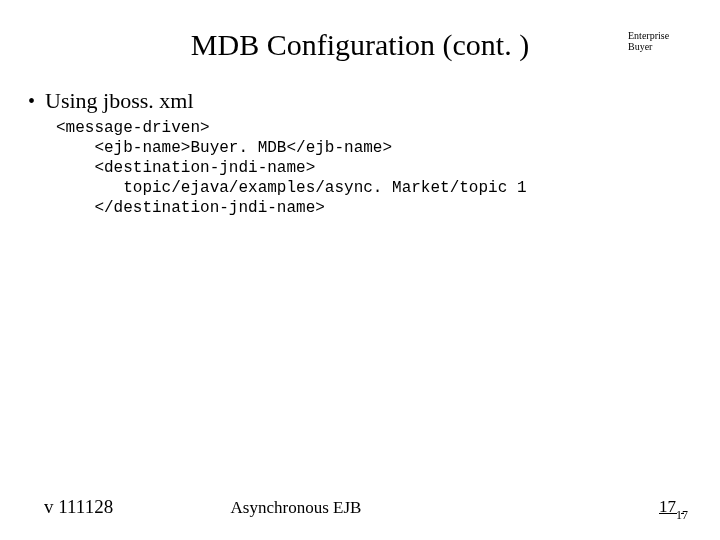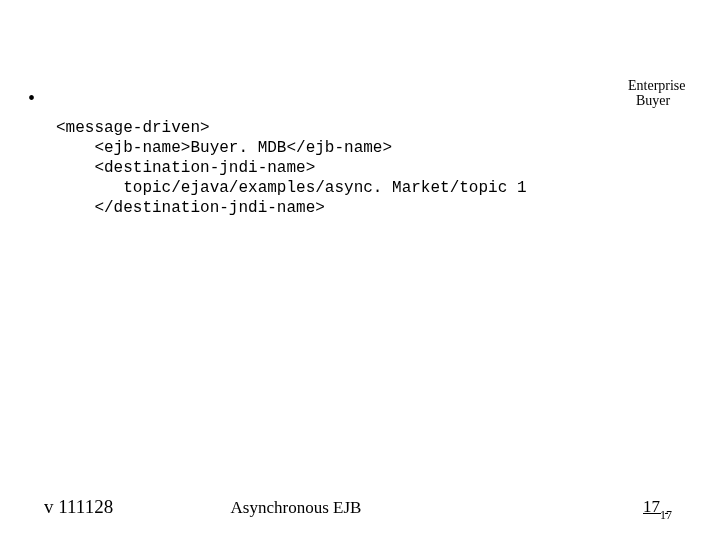--- a/index.html
+++ b/index.html
@@ -25,25 +25,23 @@
     left: 0;
     width: 720px;
     text-align: center;
     font-size: 30px;
     font-weight: 400;
   }
   .corner-label {
     position: absolute;
     top: 30px;
     right: 42px;
-    font-size: 14px;
+    font-size: 10px;
     line-height: 1.1;
-    text-align: center;
     width: 50px;
-    margin-top: 48px;
   }
   .bullet-row {
     position: absolute;
     top: 88px;
     left: 28px;
     font-size: 22px;
     display: flex;
     align-items: baseline;
   }
   .bullet-dot {
@@ -70,44 +68,46 @@
     position: absolute;
     bottom: 22px;
     left: 0;
     width: 592px;
     text-align: center;
     font-size: 17px;
   }
   .footer-right {
     position: absolute;
     bottom: 20px;
-    right: 48px;
+    right: 32px;
     font-size: 17px;
     text-decoration: underline;
   }
   .footer-right .sub {
     font-size: 12px;
     vertical-align: sub;
     position: relative;
     top: 3px;
   }
 </style>
 </head>
 <body>
 
 <div class="slide">
 
+  <div class="title">MDB Configuration (cont. )</div>
 
   <div class="corner-label">
     <div>Enterprise</div>
     <div>Buyer</div>
   </div>
 
   <div class="bullet-row">
     <span class="bullet-dot">•</span>
+    <span>Using jboss. xml</span>
   </div>
 
   <div class="code-block">&lt;message-driven&gt;
     &lt;ejb-name&gt;Buyer. MDB&lt;/ejb-name&gt;
     &lt;destination-jndi-name&gt;
        topic/ejava/examples/async. Market/topic 1
     &lt;/destination-jndi-name&gt;</div>
 
   <div class="footer-left">v 111128</div>
   <div class="footer-center">Asynchronous EJB</div>

